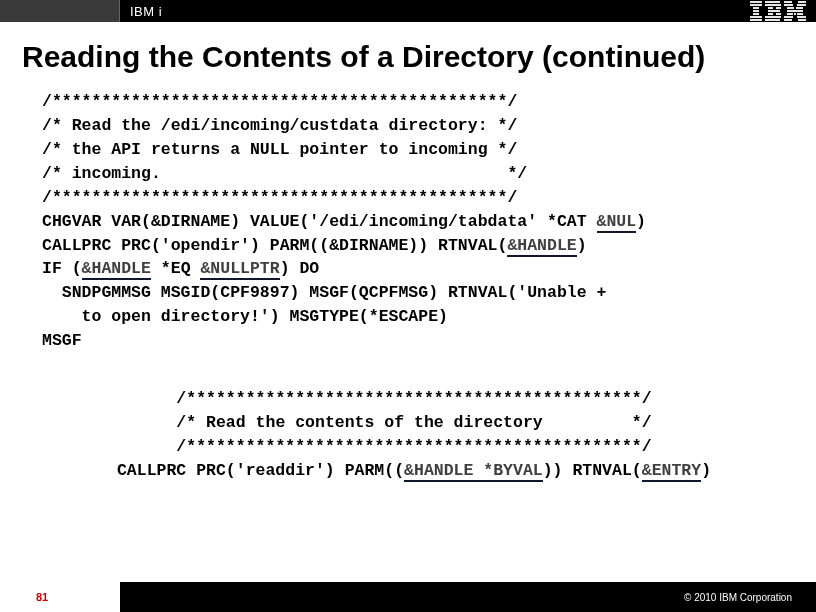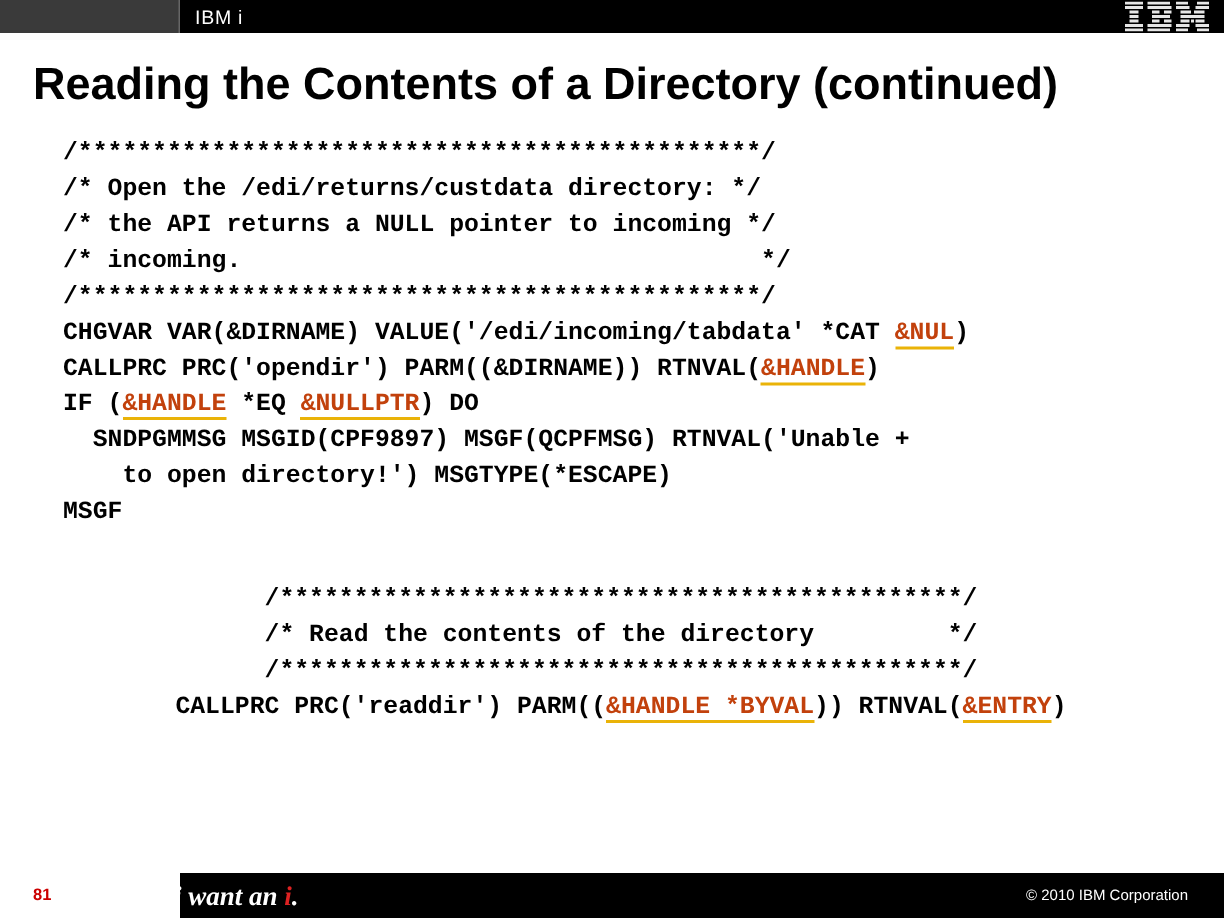--- a/index.html
+++ b/index.html
@@ -52,38 +52,38 @@
   .code-block {
     padding: 6px 30px 8px 42px;
     font-family: "Courier New", Courier, monospace;
     font-size: 16.5px;
     font-weight: bold;
     line-height: 1.45;
     color: #000;
     white-space: pre;
   }
   .code-block .hl {
-    color: #c2410c;
-    border-bottom: 2px solid #eab308;
+    color: #404040;
+    border-bottom: 2px solid #0f172a;
   }
   .block2 { margin-top: 20px; text-align: center; }
   .footer {
     position: absolute;
     bottom: 0;
     left: 0;
     right: 0;
     height: 30px;
     display: flex;
     align-items: center;
     background: linear-gradient(to right, #fff 0, #fff 120px, #000 120px, #000 100%);
   }
   .page-num {
     width: 98px;
     text-align: left;
-    padding-left: 22px;
+    padding-left: 36px;
     font-size: 11px;
     color: #c00;
     font-weight: bold;
   }
   .tagline {
     font-family: Georgia, "Times New Roman", serif;
     font-style: italic;
     font-weight: bold;
     color: #fff;
     font-size: 18px;
@@ -139,33 +139,32 @@
         <rect x="34" y="18" width="8" height="2"></rect>
           <rect x="48" y="18" width="8" height="2"></rect>
       </g>
     </svg>
   </div>
 </div>
 
 <h1 class="title">Reading the Contents of a Directory  (continued)</h1>
 
 <div class="code-block"><span>/**********************************************/</span>
-<span>/* Open the /edi/returns/custdata directory: */</span>
+<span>/* Read the /edi/incoming/custdata directory: */</span>
 <span>/* the API returns a NULL pointer to incoming */</span>
 <span>/* incoming.                                   */</span>
 <span>/**********************************************/</span>
 <span><span>CHGVAR VAR(&amp;DIRNAME) VALUE('/edi/incoming/tabdata' *CAT </span><span class="hl">&amp;NUL</span><span>)</span></span>
 <span><span>CALLPRC PRC('opendir') PARM((&amp;DIRNAME)) RTNVAL(</span><span class="hl">&amp;HANDLE</span><span>)</span></span>
 <span><span>IF (</span><span class="hl">&amp;HANDLE</span><span> *EQ </span><span class="hl">&amp;NULLPTR</span><span>) DO</span></span>
 <span>  SNDPGMMSG MSGID(CPF9897) MSGF(QCPFMSG) RTNVAL('Unable +</span>
 <span>    to open directory!') MSGTYPE(*ESCAPE)</span>
 <span>MSGF</span></div>
 
 <div class="code-block block2"><span>/**********************************************/</span>
 <span>/* Read the contents of the directory         */</span>
 <span>/**********************************************/</span>
 <span><span>CALLPRC PRC('readdir') PARM((</span><span class="hl">&amp;HANDLE *BYVAL</span><span>)) RTNVAL(</span><span class="hl">&amp;ENTRY</span><span>)</span></span></div>
 
 <div class="footer">
   <div class="page-num">81</div>
-  <div class="tagline"><span>i want an </span><span class="red-i">i</span><span>.</span></div>
   <div class="copyright">© 2010 IBM Corporation</div>
 </div>
 
 </body></html>

